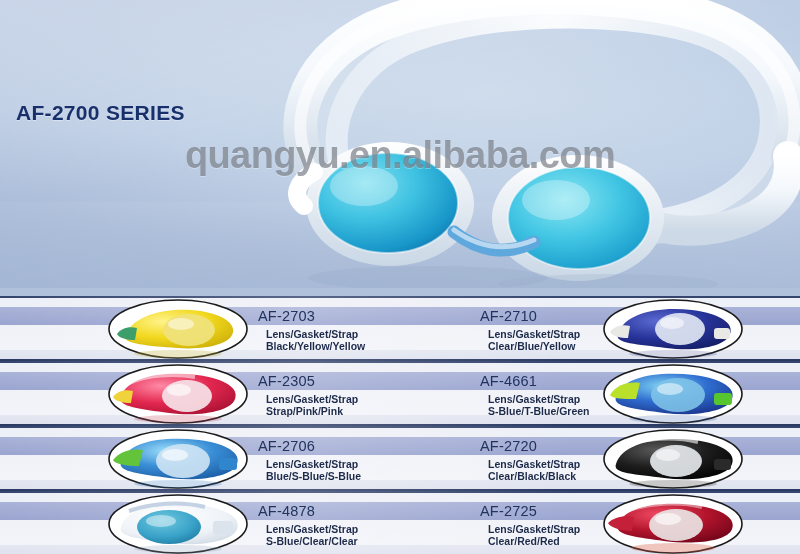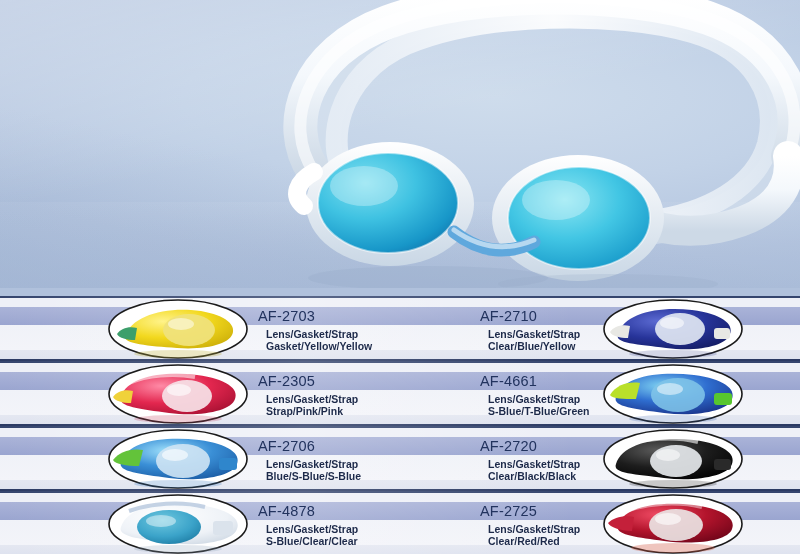--- a/index.html
+++ b/index.html
@@ -152,33 +152,35 @@
         <path d="M206 236 C234 258 262 258 286 246" fill="none" stroke="#5fa8dd" stroke-width="13" stroke-linecap="round"></path>
         <path d="M206 234 C234 254 262 254 286 244" fill="none" stroke="#ffffff" stroke-width="5" stroke-linecap="round" opacity=".55"></path>
 
         <path d="M66 176 C48 186 44 200 56 210" fill="none" stroke="#ffffff" stroke-width="18" stroke-linecap="round"></path>
 
         <ellipse cx="180" cy="282" rx="120" ry="12" fill="rgba(150,170,200,.30)"></ellipse>
         <ellipse cx="360" cy="288" rx="110" ry="10" fill="rgba(150,170,200,.25)"></ellipse>
       </svg>
     </div>
 
+    <div class="watermark">quangyu.en.alibaba.com</div>
+    <div class="title">AF-2700 SERIES</div>
   </div>
 
   <div class="rows">
 
     <div class="row" style="top:0px">
       <div class="topline"></div>
       <div class="row-shade"></div>
 
       <div class="cell left">
         <div class="model">AF-2703</div>
         <div class="spec">
           <span>Lens/Gasket/Strap</span><br>
-          <span>Gasket/Yellow/Yellow</span>
+          <span>Black/Yellow/Yellow</span>
         </div>
       </div>
       <div class="cell right">
         <div class="model">AF-2710</div>
         <div class="spec">
           <span>Lens/Gasket/Strap</span><br>
           <span>Clear/Blue/Yellow</span>
         </div>
       </div>
 

